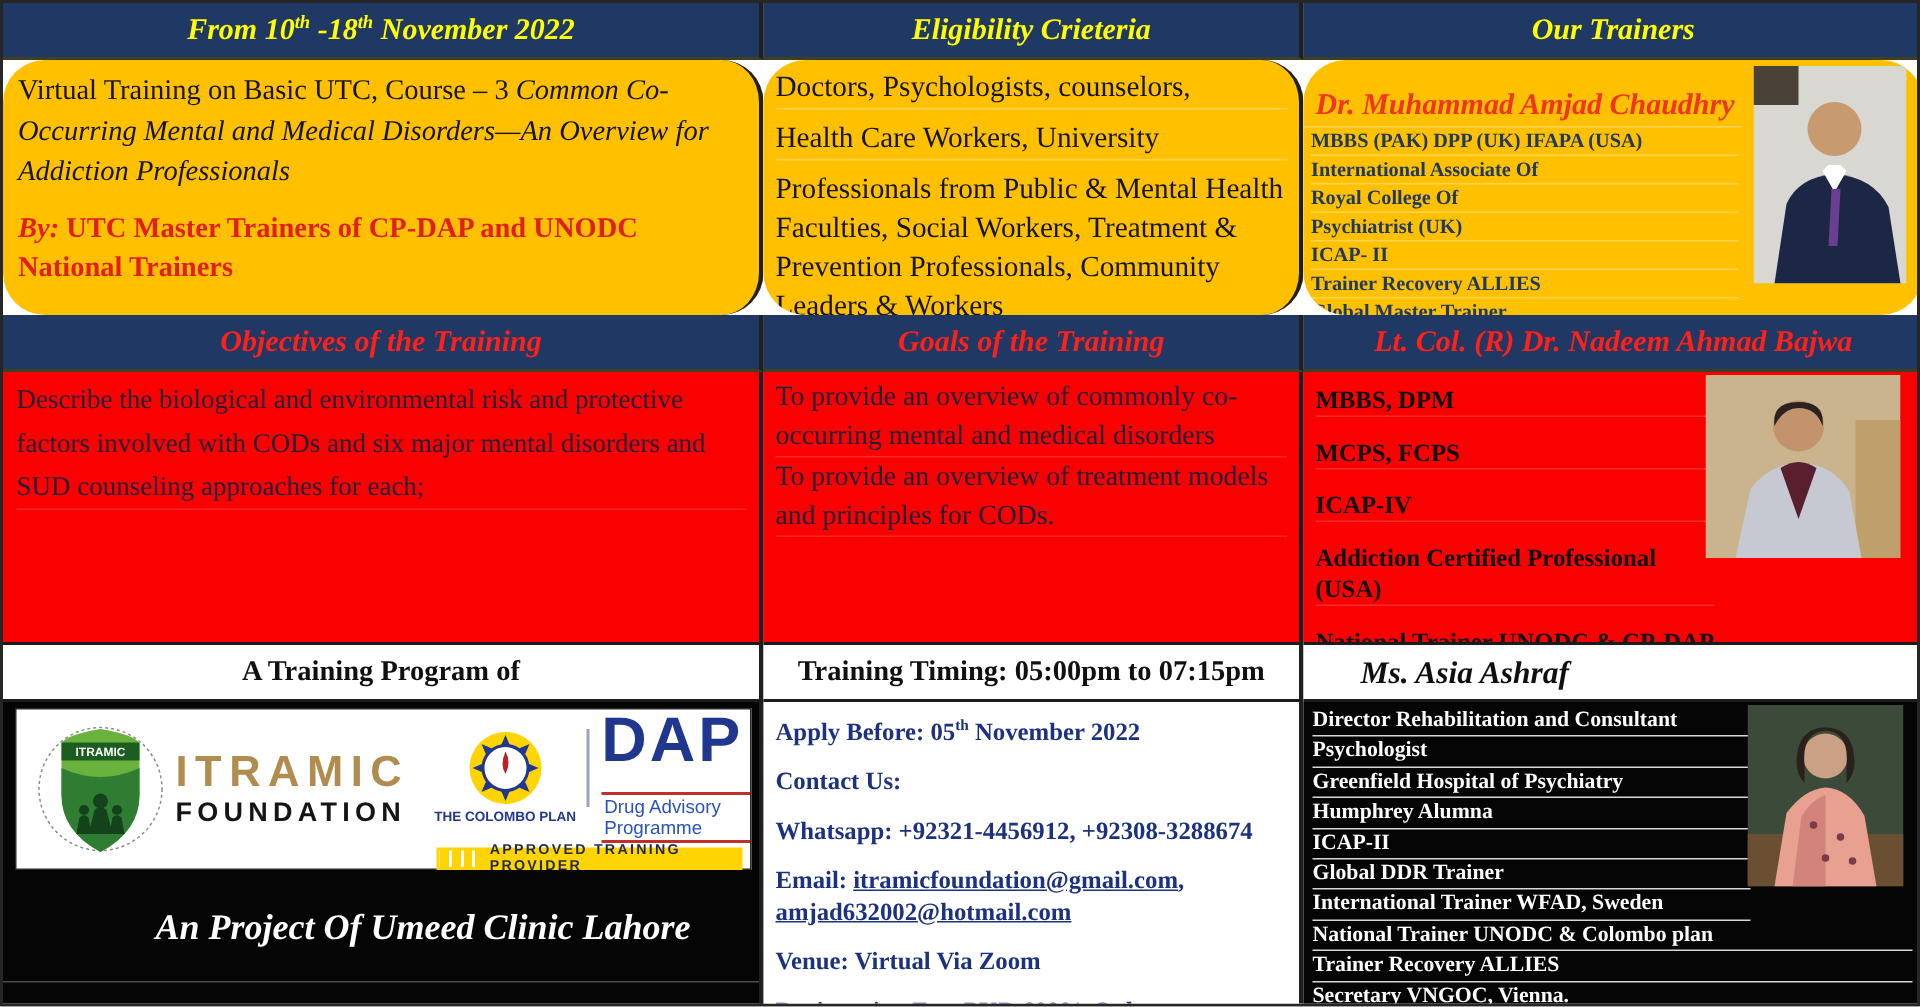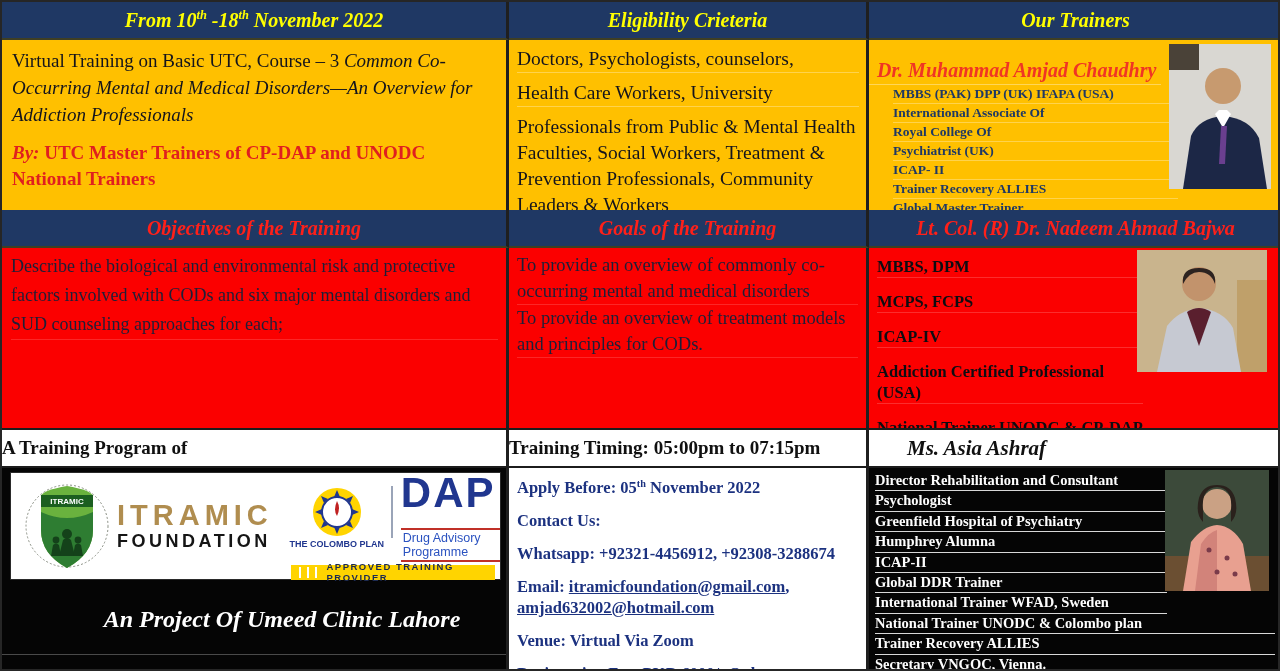--- a/index.html
+++ b/index.html
@@ -17,59 +17,59 @@
 
   
   .hdr {
     background:#1f3864; display:flex; align-items:center; justify-content:center;
     font-weight:bold; font-style:italic; font-size:20px;
     border-bottom:2px solid #3f3f23;
   }
   .hdr.yellow { color:#ffff00; }
   .hdr.redtxt { color:#ff2019; }
   .r1h { top:0; height:38px; }
-  .r1b { top:38px; height:170px; background:#ffc000; }
+  .r1b { top:38px; height:170px; background:#ffc000;border-radius:28px; }
   .r2h { top:208px; height:38px; }
   .r2b { top:246px; height:180px; background:#fb0000; }
   .r3  { top:426px; height:40px; background:#ffffff; border-top:2px solid #1c1c1c; border-bottom:2px solid #1c1c1c; }
   .r4  { top:466px; height:205px; }
 
   sup { font-size:0.62em; vertical-align:super; line-height:0; }
 
   
   .course-text { padding:7px 10px 0 10px; font-size:19px; line-height:27px; color:#14141c; }
   .course-text .ital { font-style:italic; }
   .by-line { padding:12px 10px 0 10px; font-size:19px; line-height:26px; font-weight:bold; color:#e01f1f; }
   .by-line .by { font-style:italic; }
 
   
   .elig { padding:6px 7px 0 8px; font-size:19.5px; line-height:26px; color:#14141c; }
   .elig p { margin-bottom:7px; border-bottom:1px solid rgba(255,255,255,0.30); }
 
   
   .t1-name { padding:19px 0 2px 8px; font-size:20px; font-weight:bold; font-style:italic; color:#f03524;
              border-bottom:1px solid rgba(255,255,255,0.35); width:292px; }
-  .t1-cred { margin-left:24px; width:285px; font-family:"Liberation Serif", serif; }
+  .t1-cred { margin-left:5px; width:285px; font-family:"Liberation Serif", serif; }
   .t1-cred div { font-size:13.5px; font-weight:bold; color:#1f3864; line-height:18px;
                  border-bottom:1px solid rgba(255,255,255,0.30); }
 
   .t2-cred { padding:8px 0 0 8px; }
   .t2-cred div { font-size:16.5px; font-weight:bold; color:#0d0d12; line-height:21px;
                  margin-bottom:13px; width:266px; border-bottom:1px solid rgba(255,130,130,0.35); }
   .t2-cred div.full { width:398px; margin-bottom:0; }
 
   
   .obj { padding:4px 8px 0 9px; font-size:18px; line-height:29px; color:#1e1f38; }
   .obj p { border-bottom:1px solid rgba(255,130,130,0.30); }
   .goals { padding:4px 8px 0 8px; font-size:18.5px; line-height:26px; color:#1e1f38; }
   .goals p { border-bottom:1px solid rgba(255,130,130,0.30); }
 
   
   .band { display:flex; align-items:center; font-weight:bold; color:#101010; }
-  .band.center { font-size:19px; }
+  .band.center { justify-content:center; font-size:19px; }
   .band.name3 { padding-left:38px; font-size:21px; font-style:italic; }
 
   
   .photo { position:absolute; }
 
   
   .r4c1 { background:#050505; }
   .logo-box { position:absolute; left:8px; top:4px; width:491px; height:108px; background:#ffffff;
               border:1px solid #2a2a2a; display:flex; align-items:center; }
   .itramic { display:flex; align-items:center; margin-left:14px; }

